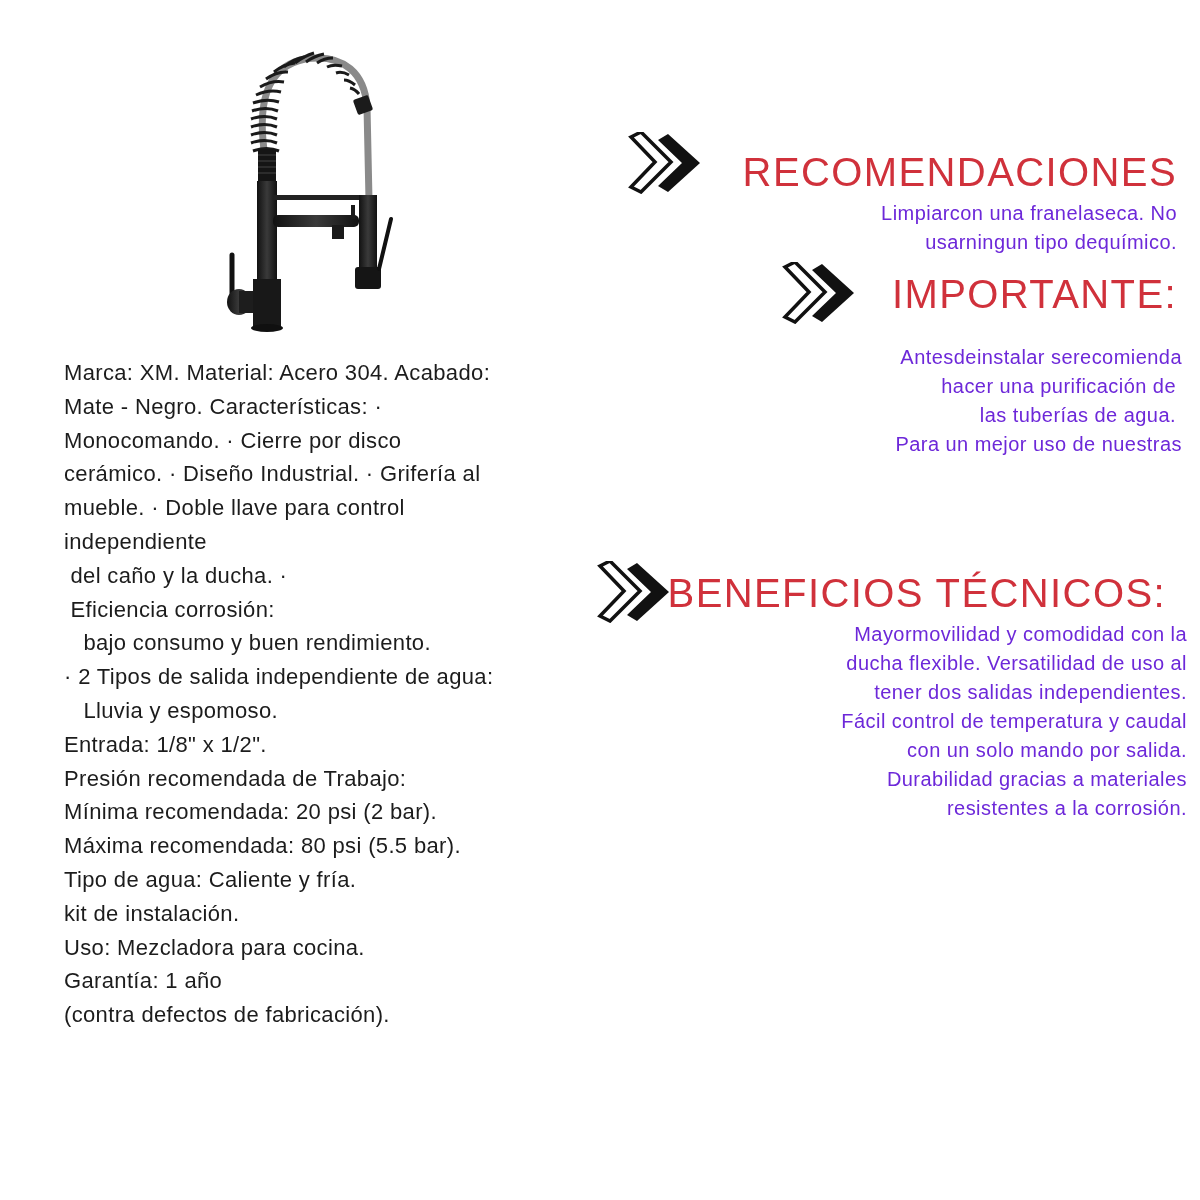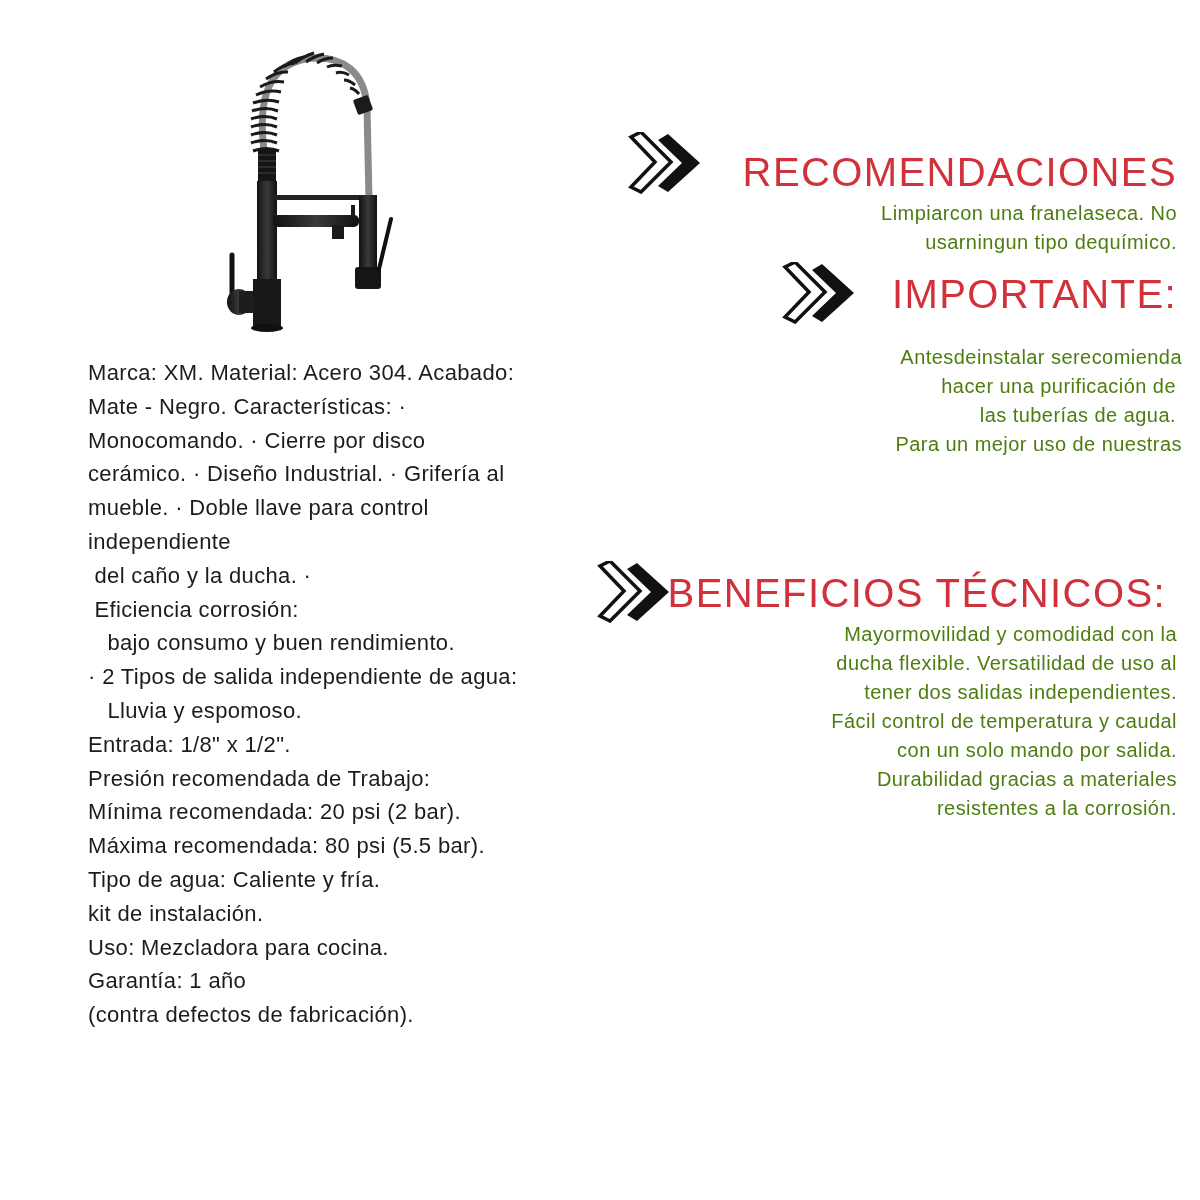--- a/index.html
+++ b/index.html
@@ -1,23 +1,23 @@
 <!DOCTYPE html>
 <html><head>
 <meta charset="utf-8">
 <style>
   html, body { margin:0; padding:0; }
   body { width:1200px; height:1200px; background:#ffffff; position:relative; overflow:hidden;
          font-family:"Liberation Sans", "DejaVu Sans", sans-serif; color:#1e1e1e; }
   .abs { position:absolute; }
   .product-img { left:205px; top:45px; width:200px; height:290px; }
-  .spec { left:88px; top:356px; width:560px; font-size:22px; line-height:33.8px; letter-spacing:0.35px; color:#1c1c1c; }
+  .spec { left:64px; top:356px; width:560px; font-size:22px; line-height:33.8px; letter-spacing:0.35px; color:#1c1c1c; }
   .spec .line { display:block; white-space:pre; }
   .heading { color:#d0313b; font-size:40px; letter-spacing:1.4px; line-height:1; text-align:right; white-space:nowrap; }
-  .body-r { text-align:right; font-size:20px; line-height:29px; letter-spacing:0.45px; color:#4d7c0f; }
+  .body-r { text-align:right; font-size:20px; line-height:29px; letter-spacing:0.45px; color:#6d28d9; }
   .body-r .line { display:block; white-space:pre; }
   .chev { width:74px; height:62px; }
 </style>
 </head>
 <body>
 
 <div class="abs product-img">
   <svg viewBox="0 0 200 290" width="200" height="290">
     <defs>
       <linearGradient id="metal" x1="0" x2="1">
@@ -131,21 +131,21 @@
   <span class="line">Para un mejor uso de nuestras</span>
 </div>
 
 <div class="abs chev" style="left:597px; top:561px;">
   <svg viewBox="0 0 74 62" width="74" height="62">
     <path d="M3 5 L13 0 L43 30 L13 60 L3 55 L27 30 Z" fill="#fff" stroke="#111" stroke-width="3.5" stroke-linejoin="miter"></path>
     <path d="M30 8 L40 2 L72 31 L40 60 L30 54 L54 31 Z" fill="#111"></path>
   </svg>
 </div>
 <div class="abs heading" style="right:34px; top:573px;">BENEFICIOS TÉCNICOS:</div>
-<div class="abs body-r" style="right:23px; top:620px;">
+<div class="abs body-r" style="right:13px; top:620px;">
   <span class="line">Mayormovilidad y comodidad con la</span>
   <span class="line">ducha flexible. Versatilidad de uso al</span>
   <span class="line">tener dos salidas independientes.</span>
   <span class="line">Fácil control de temperatura y caudal</span>
   <span class="line">con un solo mando por salida.</span>
   <span class="line">Durabilidad gracias a materiales</span>
   <span class="line">resistentes a la corrosión.</span>
 </div>
 
 </body></html>

